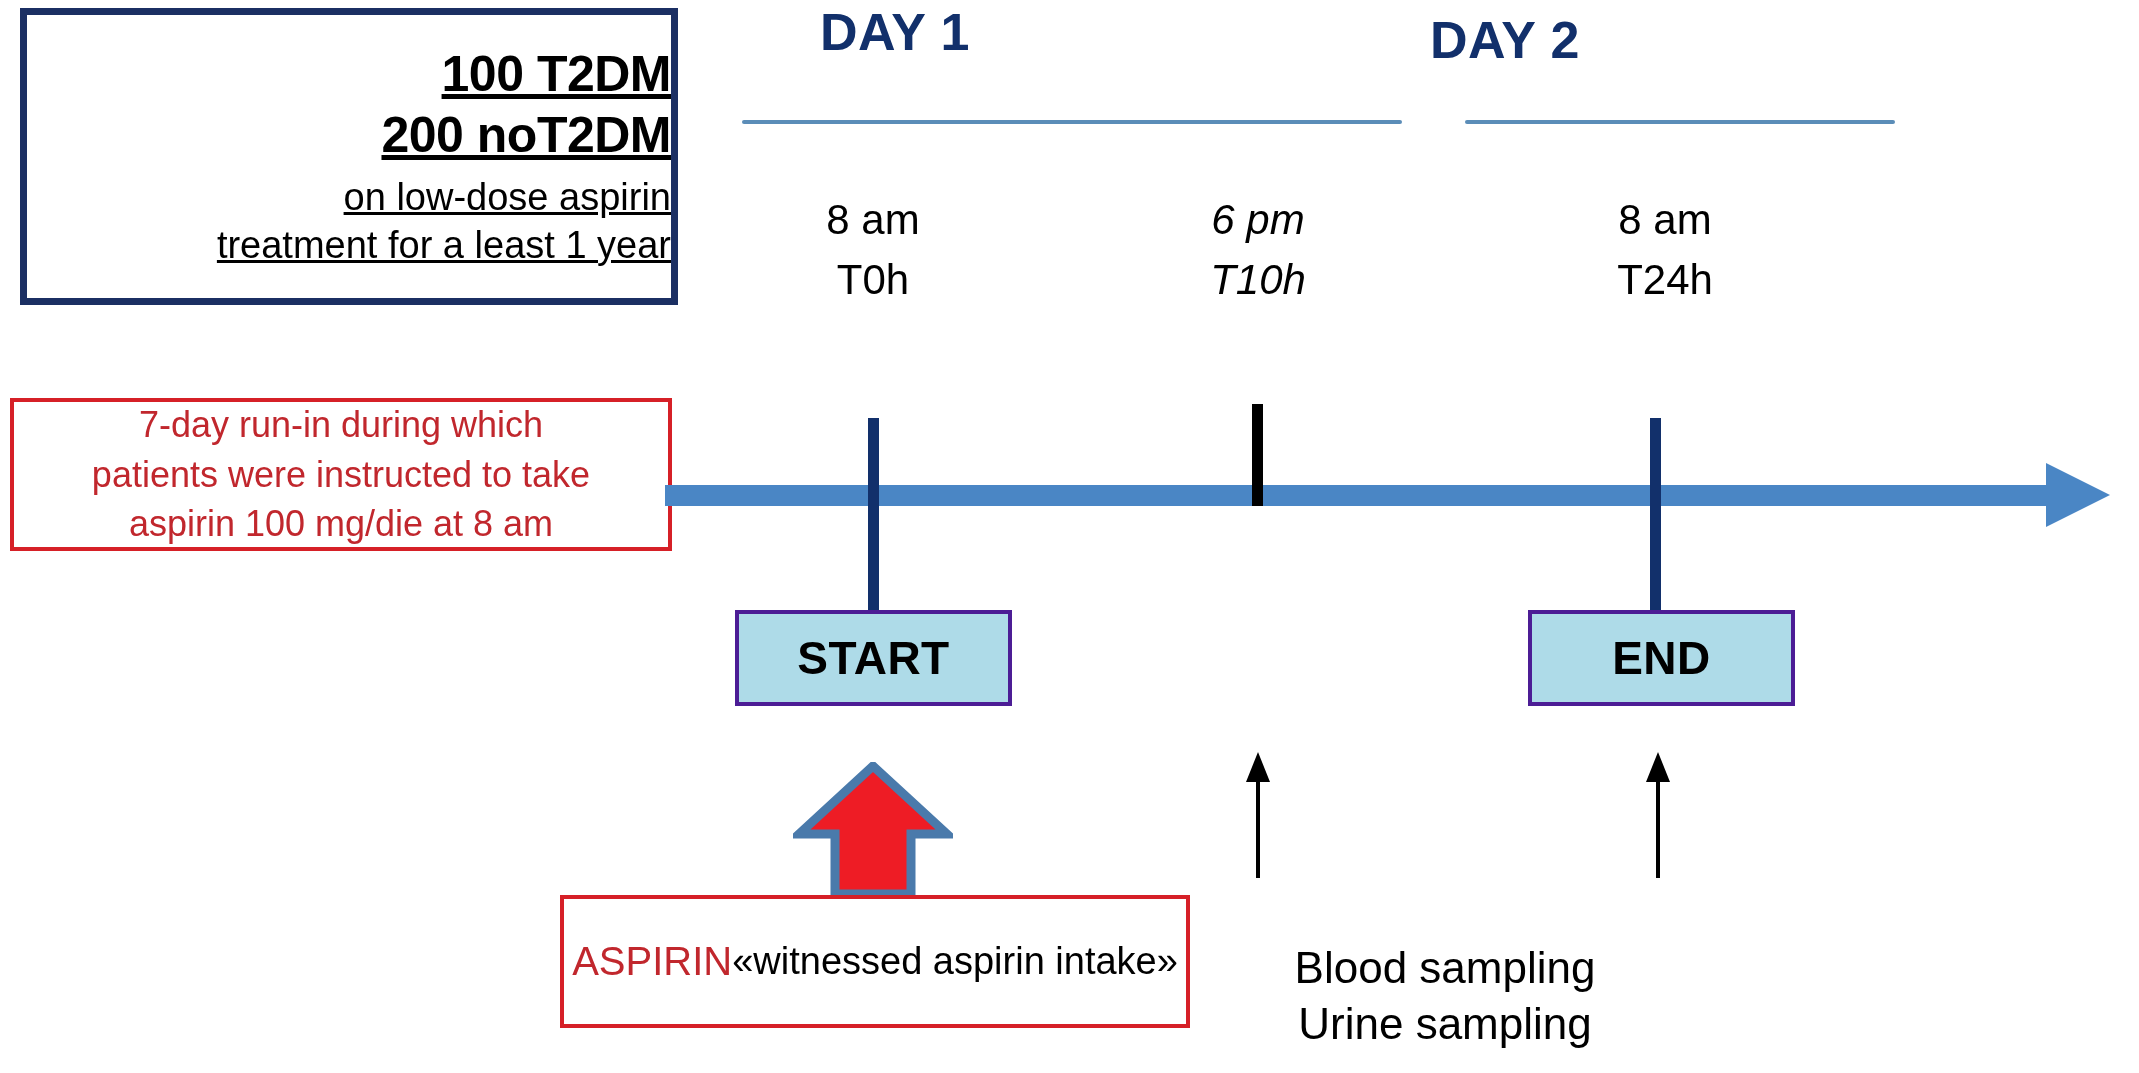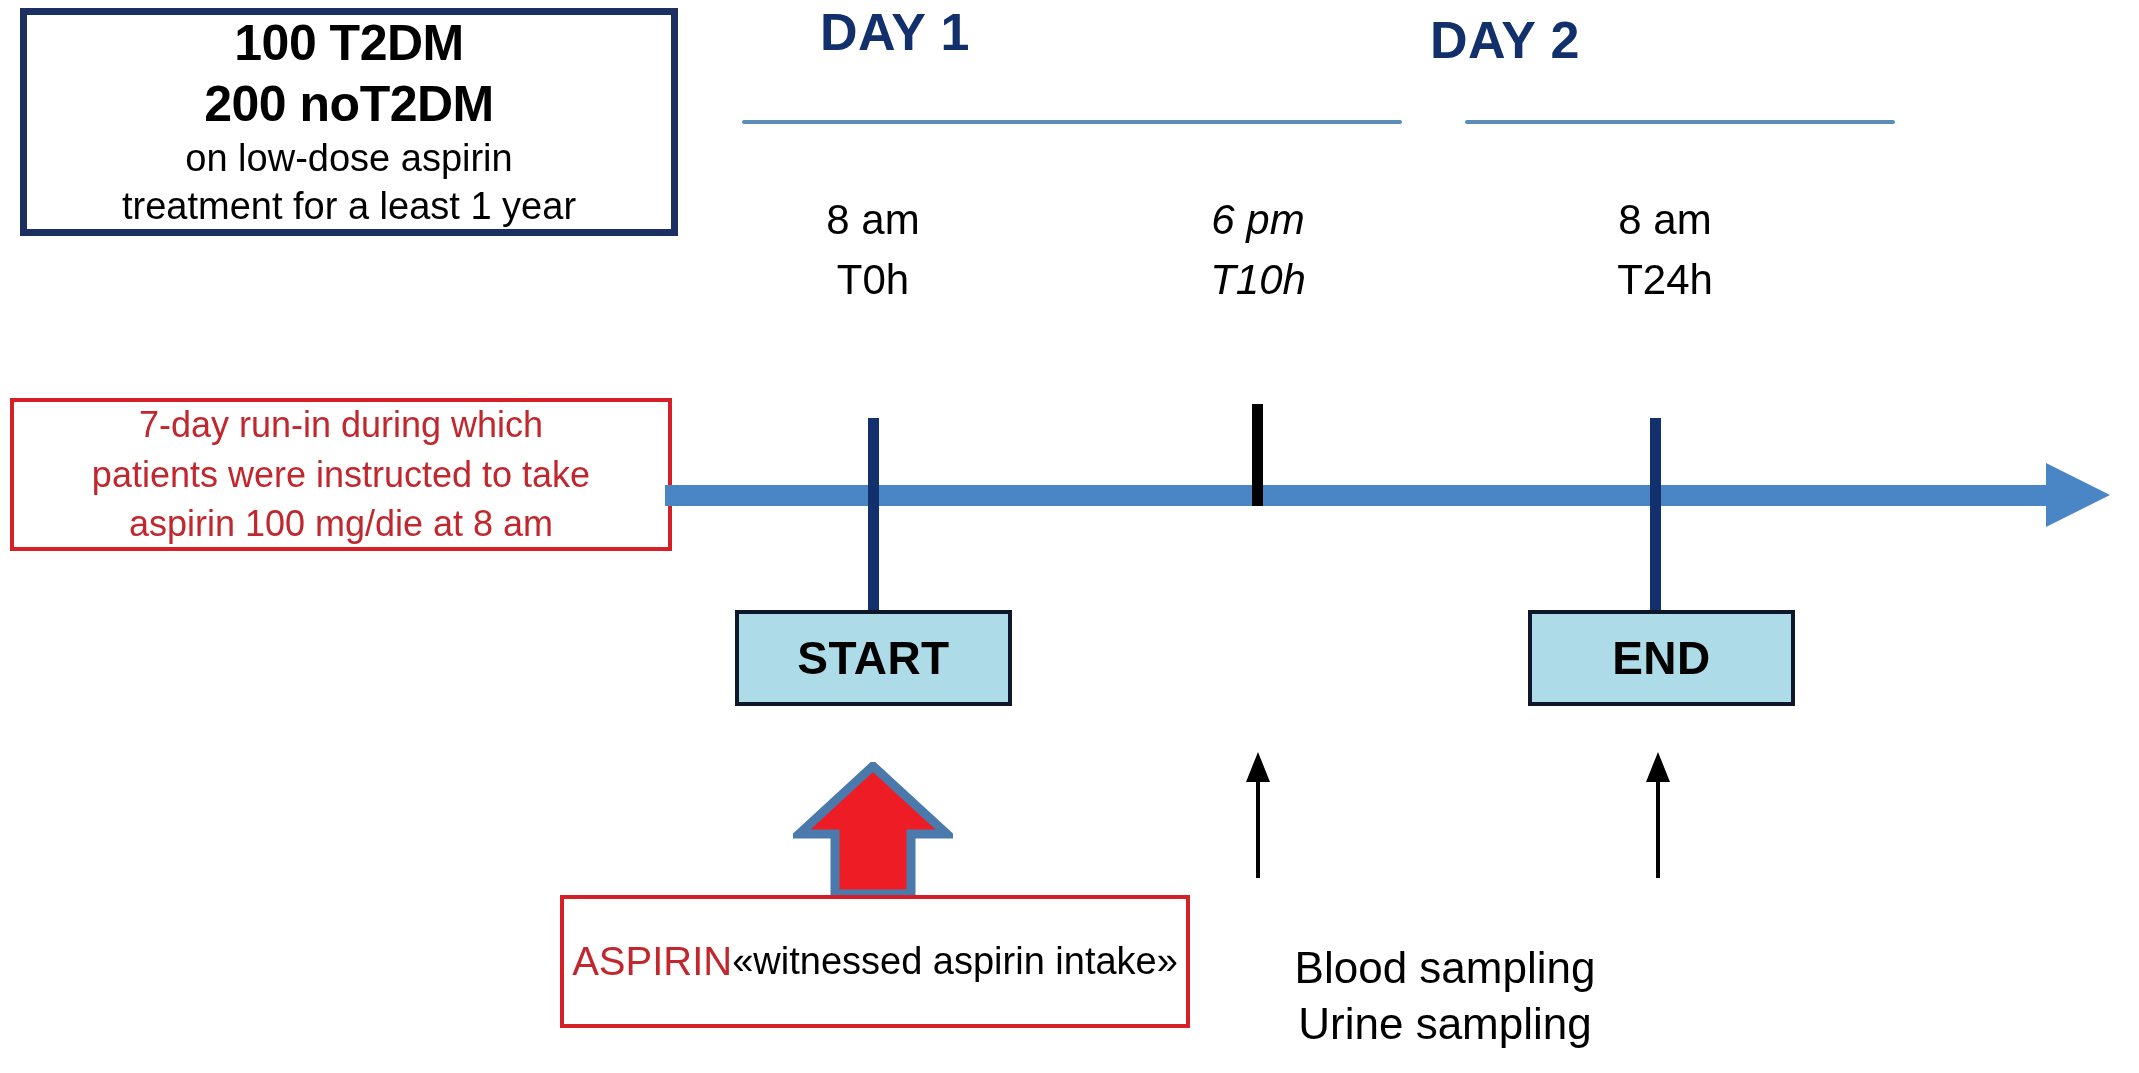--- a/index.html
+++ b/index.html
@@ -18,29 +18,30 @@
     background: #ffffff;
     overflow: hidden;
   }
 
   
   .patient-box {
     position: absolute;
     left: 20px;
     top: 8px;
     width: 658px;
-    height: 228px;
+    height: 297px;
     border: 7px solid #1b2f63;
     background: #ffffff;
     box-sizing: border-box;
     display: flex;
     flex-direction: column;
-    align-items: center;
-    justify-content: center;
-    text-align: center;
+    align-items: flex-end;
+    justify-content: center;
+    text-align: center;
+    text-decoration: underline;
   }
   .patient-line-strong {
     font-size: 50px;
     font-weight: bold;
     color: #000000;
     line-height: 1.22;
     letter-spacing: -0.5px;
   }
   .patient-line-normal {
     font-size: 38px;
@@ -124,21 +125,21 @@
     width: 11px;
   }
   .tick-navy { background: #12306b; }
   .tick-black { background: #000000; }
 
   
   .marker-box {
     position: absolute;
     height: 96px;
     background: #aedbe8;
-    border: 4px solid #0f172a;
+    border: 4px solid #4c1d95;
     box-sizing: border-box;
     display: flex;
     align-items: center;
     justify-content: center;
     font-size: 46px;
     font-weight: bold;
     color: #000000;
     letter-spacing: 0.5px;
   }
 

